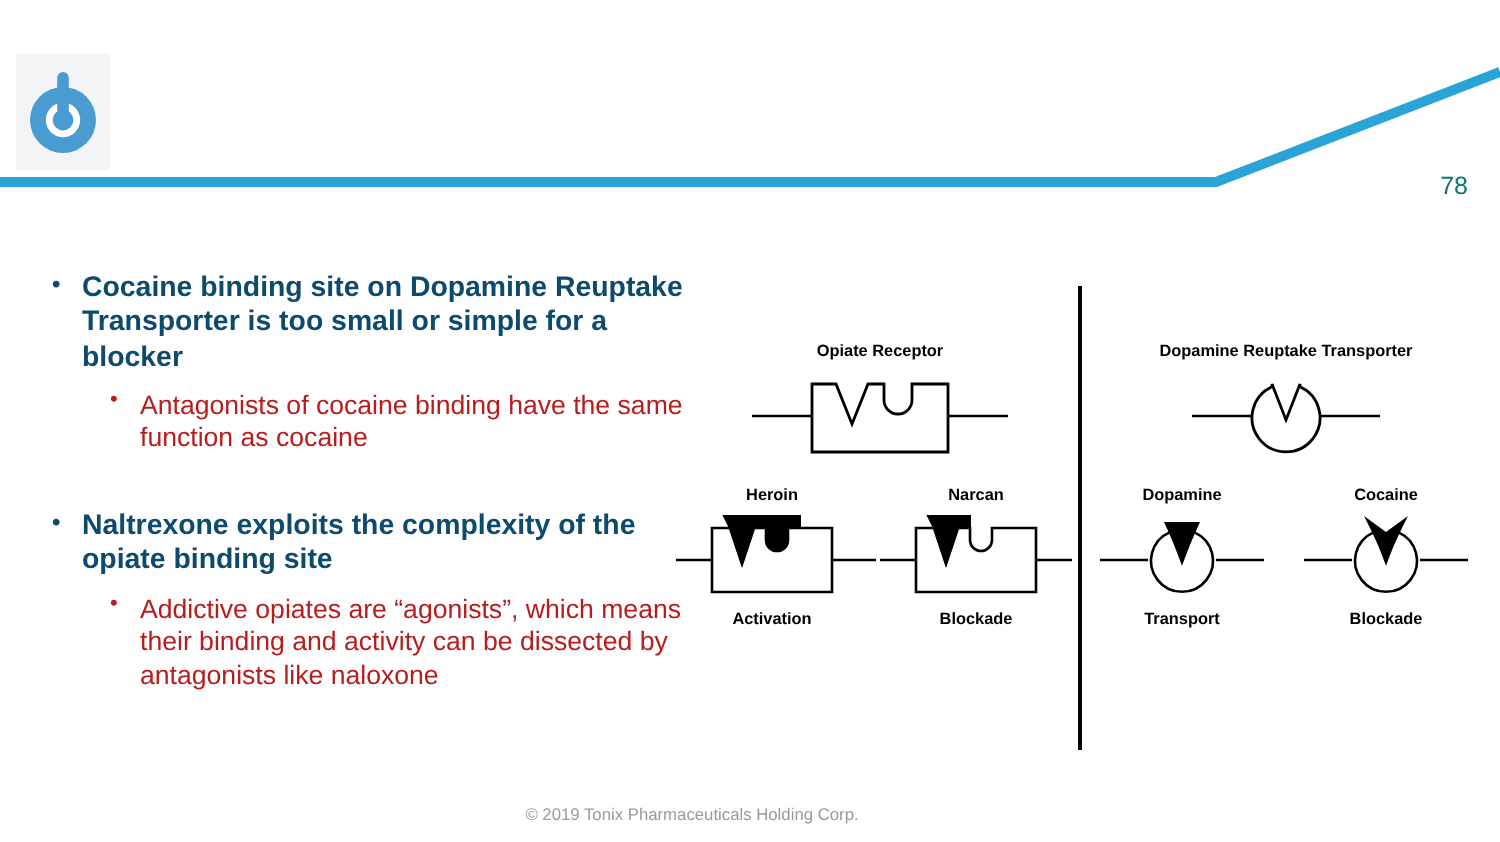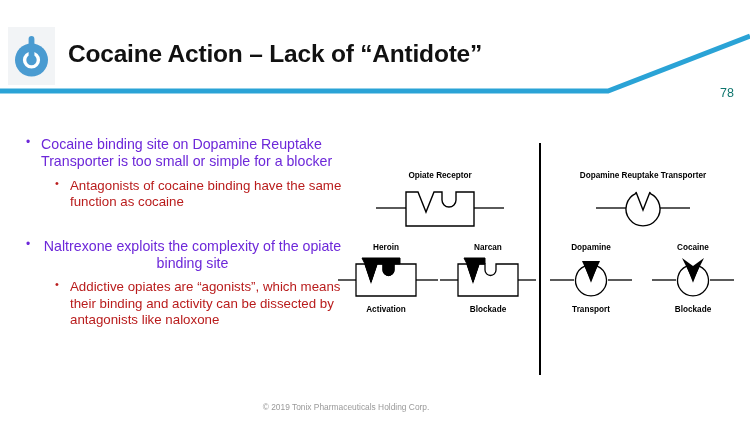--- a/index.html
+++ b/index.html
@@ -62,23 +62,23 @@
   #bullets {
     position: absolute;
     left: 24px;
     top: 136px;
     width: 320px;
   }
   .b1 {
     position: relative;
     padding-left: 17px;
     font-size: 14.2px;
-    font-weight: normal;
+    font-weight: bold;
     line-height: 1.22;
-    color: #6d28d9;
+    color: #0c4a6e;
   }
   .b1::before {
     content: "\2022";
     position: absolute;
     left: 2px;
     top: -1px;
     font-size: 12px;
   }
   .b2 {
     position: relative;
@@ -89,21 +89,21 @@
     line-height: 1.24;
     color: #b91c1c;
   }
   .b2::before {
     content: "\2022";
     position: absolute;
     left: 1px;
     top: -1px;
     font-size: 11px;
   }
-  .group-gap { margin-top: 27px; text-align: center; }
+  .group-gap { margin-top: 27px; }
 
   
   #diagram {
     position: absolute;
     left: 338px;
     top: 130px;
     width: 412px;
     height: 260px;
     font-weight: bold;
   }
@@ -127,21 +127,20 @@
 
   <div id="logo">
     <svg width="47" height="58" viewBox="0 0 47 58">
       <circle cx="23.5" cy="33" r="16.5" fill="#4a9bd1"></circle>
       <circle cx="23.5" cy="33" r="8.6" fill="#ffffff"></circle>
       <circle cx="23.5" cy="33" r="5.2" fill="#4a9bd1"></circle>
       <rect x="20.6" y="9" width="5.8" height="26" rx="2.9" fill="#4a9bd1"></rect>
     </svg>
   </div>
 
-  <div id="slide-title">Cocaine Action – Lack of “Antidote”</div>
 
   <svg id="header-rule" viewBox="0 0 750 78">
     <polyline points="0,63 608,63 750,8" fill="none" stroke="#2aa3d6" stroke-width="5"></polyline>
   </svg>
 
   <div id="page-number">78</div>
 
   <div id="bullets">
     <div class="b1">Cocaine binding site on Dopamine Reuptake Transporter is too small or simple for a blocker</div>
     <div class="b2">Antagonists of cocaine binding have the same function as cocaine</div>

